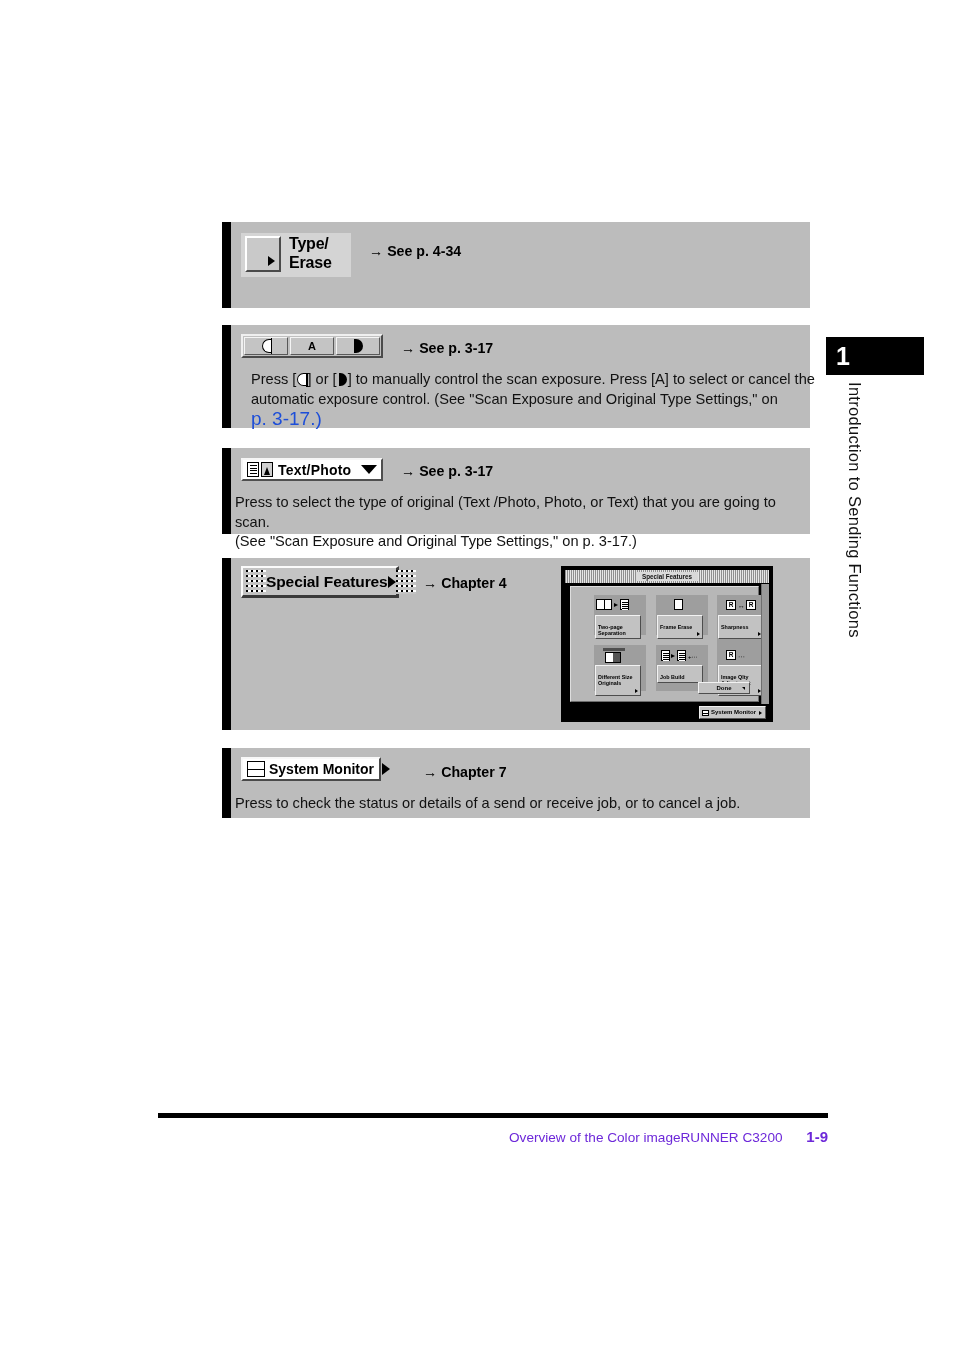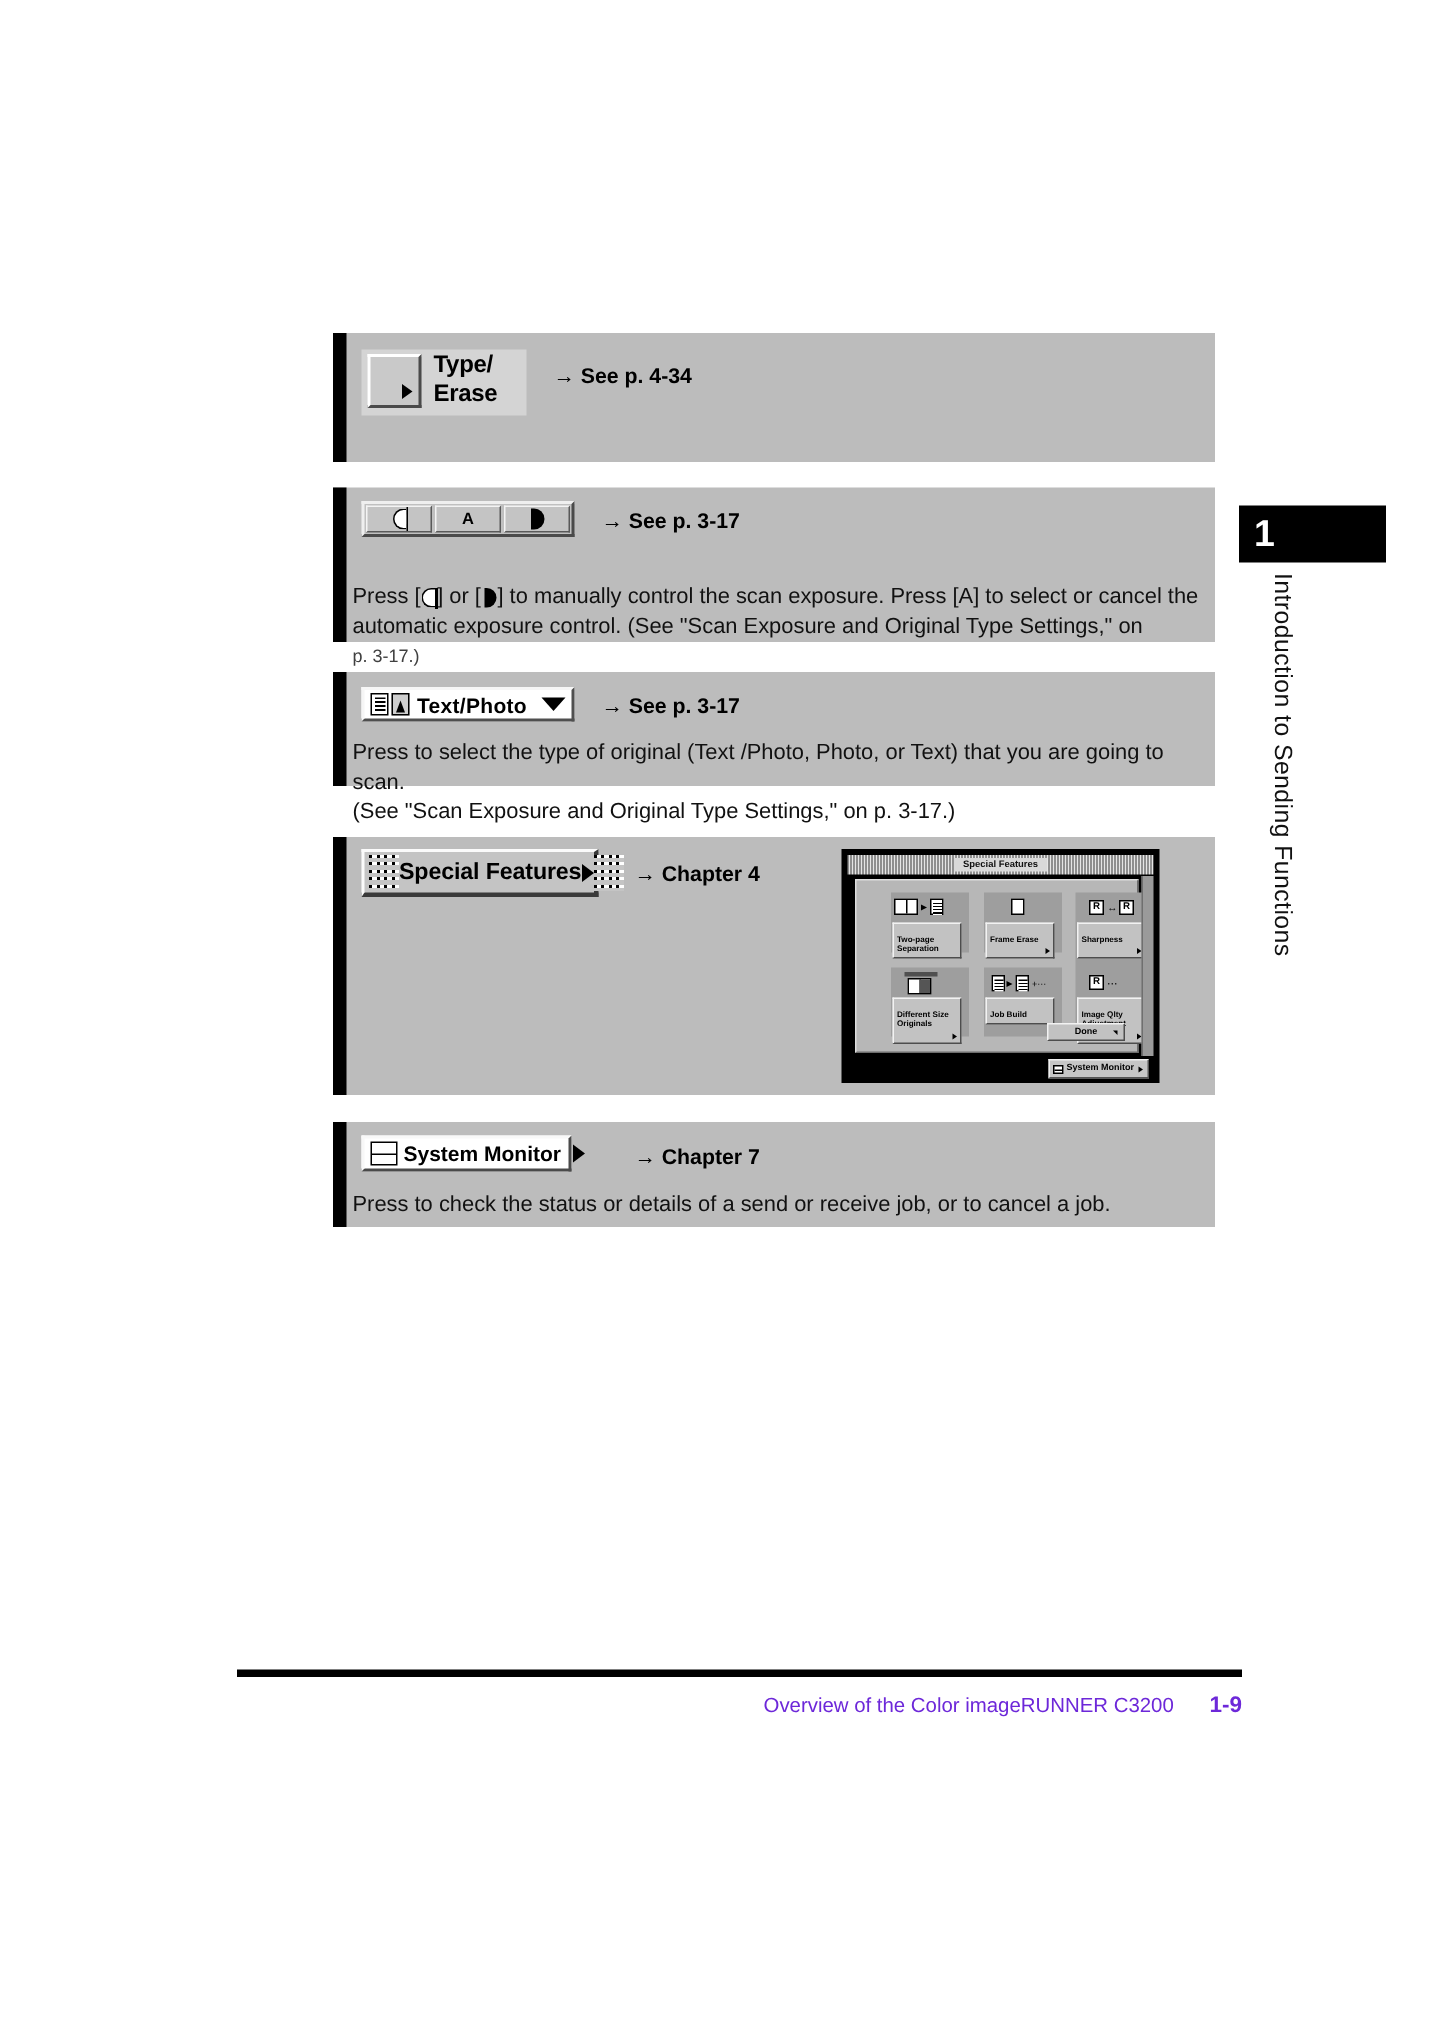--- a/index.html
+++ b/index.html
@@ -536,37 +536,37 @@
         <div class="ek">
           <div class="halfmoon-left"></div>
         </div>
         <div class="ek">A</div>
         <div class="ek">
           <div class="halfmoon-right"></div>
         </div>
       </div>
       <div class="arrowref" style="left:170px; top:15px;">→ See p. 3-17</div>
 
-      <div style="position:absolute; left:4px; top:45px; width:570px;margin-top:19px;">
+      <div style="position:absolute; left:20px; top:45px; width:570px;">
         <div style="display:flex; align-items:center; font-size:14.6px; color:#111; line-height:19.5px;">
           <span>Press [</span>
           <span style="display:inline-block; width:9px; height:13px; background:#fff; border:1.5px solid #000; border-right:none; border-radius:9px 0 0 9px; margin:0 1px; position:relative;">
             <span style="position:absolute; right:-1.5px; top:-1.5px; width:1.5px; height:calc(100% + 3px); background:#000;"></span>
           </span>
           <span>] or [</span>
           <span style="display:inline-block; width:8px; height:13px; background:#000; border-radius:0 9px 9px 0; margin:0 1px 0 2px;"></span>
           <span>] to manually control the scan exposure. Press [A] to select or cancel the</span>
         </div>
         <div style="font-size:14.6px; color:#111; line-height:19.5px;">automatic exposure control. (See "Scan Exposure and Original Type Settings," on</div>
-        <div style="font-size:12px; color:#404040; line-height:19.5px;">p. 3-17.)</div>
+        <div style="font-size:19px; color:#1d4ed8; line-height:19.5px;">p. 3-17.)</div>
       </div>
     </div>
   </div>
 
-  <div class="sect" style="top:448px; height:76px;">
+  <div class="sect" style="top:448px; height:86px;">
     <div class="blackbar"></div>
     <div class="inner">
       <div class="key-dropdown" style="left:10px; top:10px; width:142px; height:23px;">
         <span class="ic-textlines"></span>
         <span class="ic-photo"></span>
         <span class="dlbl">Text/Photo</span>
         <span class="caret"></span>
       </div>
       <div class="arrowref" style="left:170px; top:15px;">→ See p. 3-17</div>
       <div class="desc" style="left:4px; top:45px; width:570px;">Press to select the type of original (Text /Photo, Photo, or Text) that you are going to scan.

